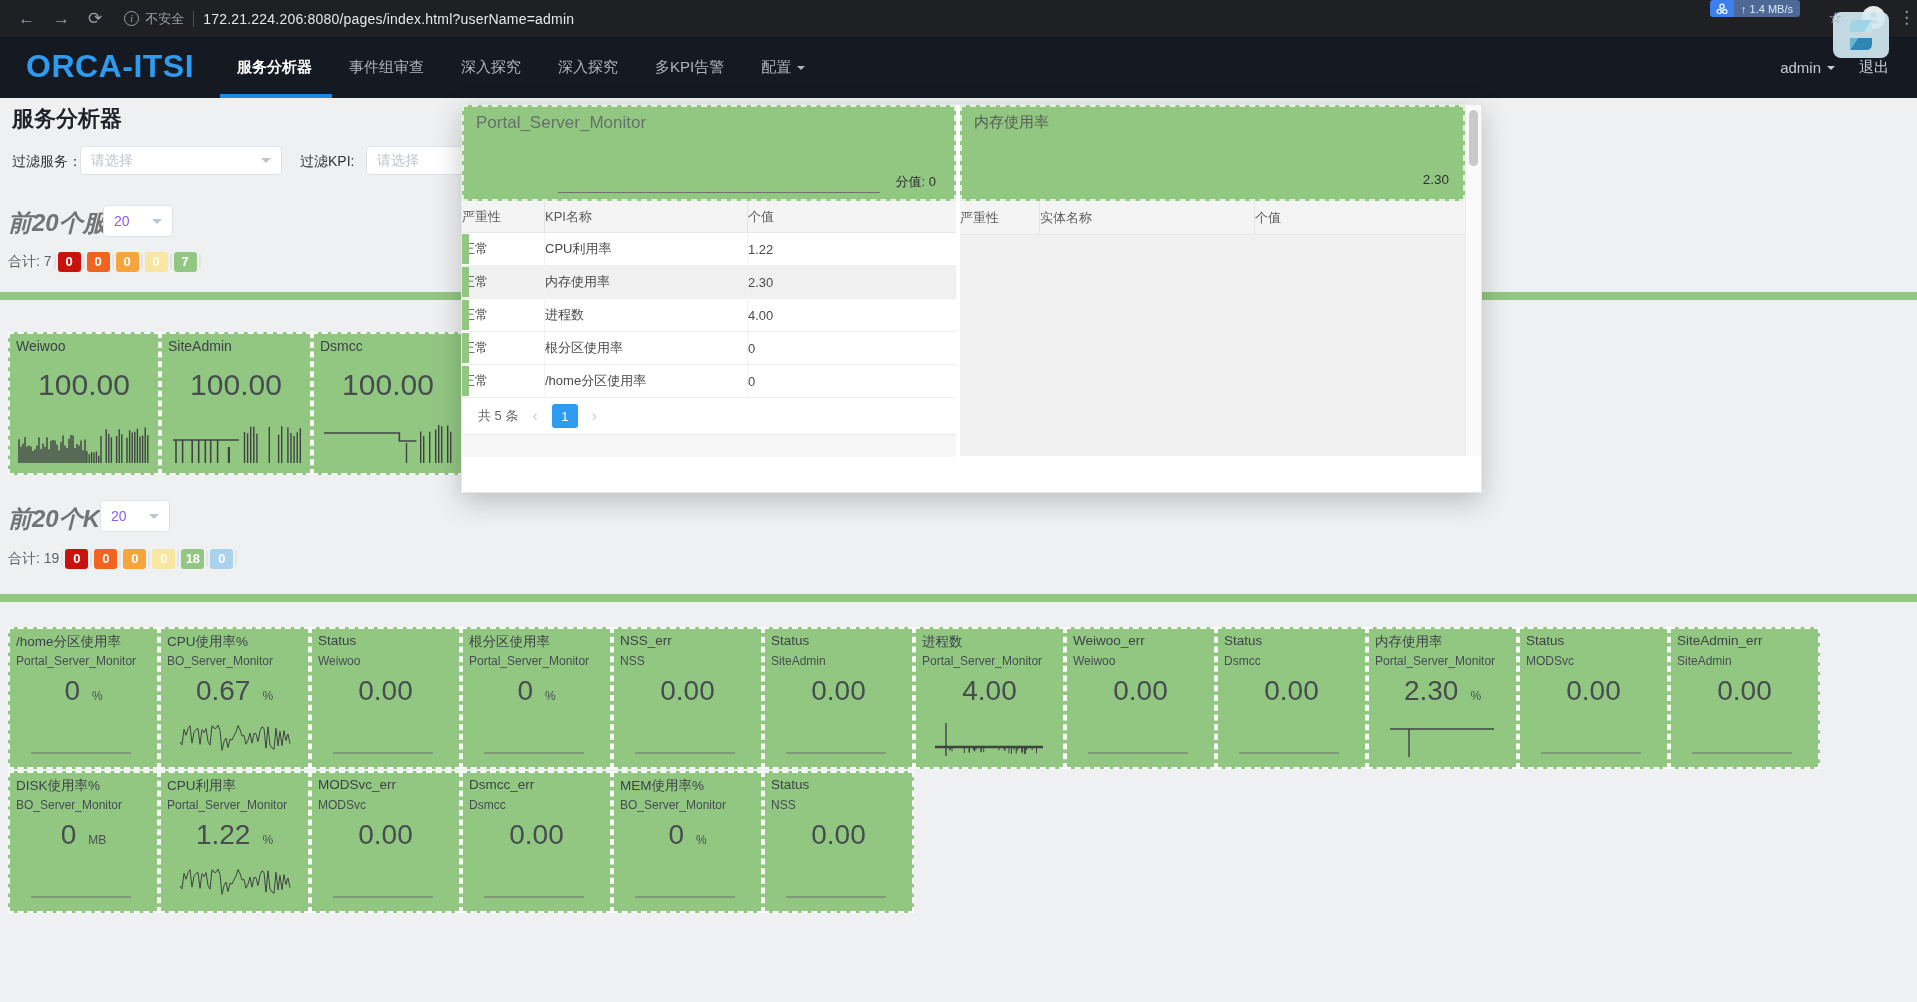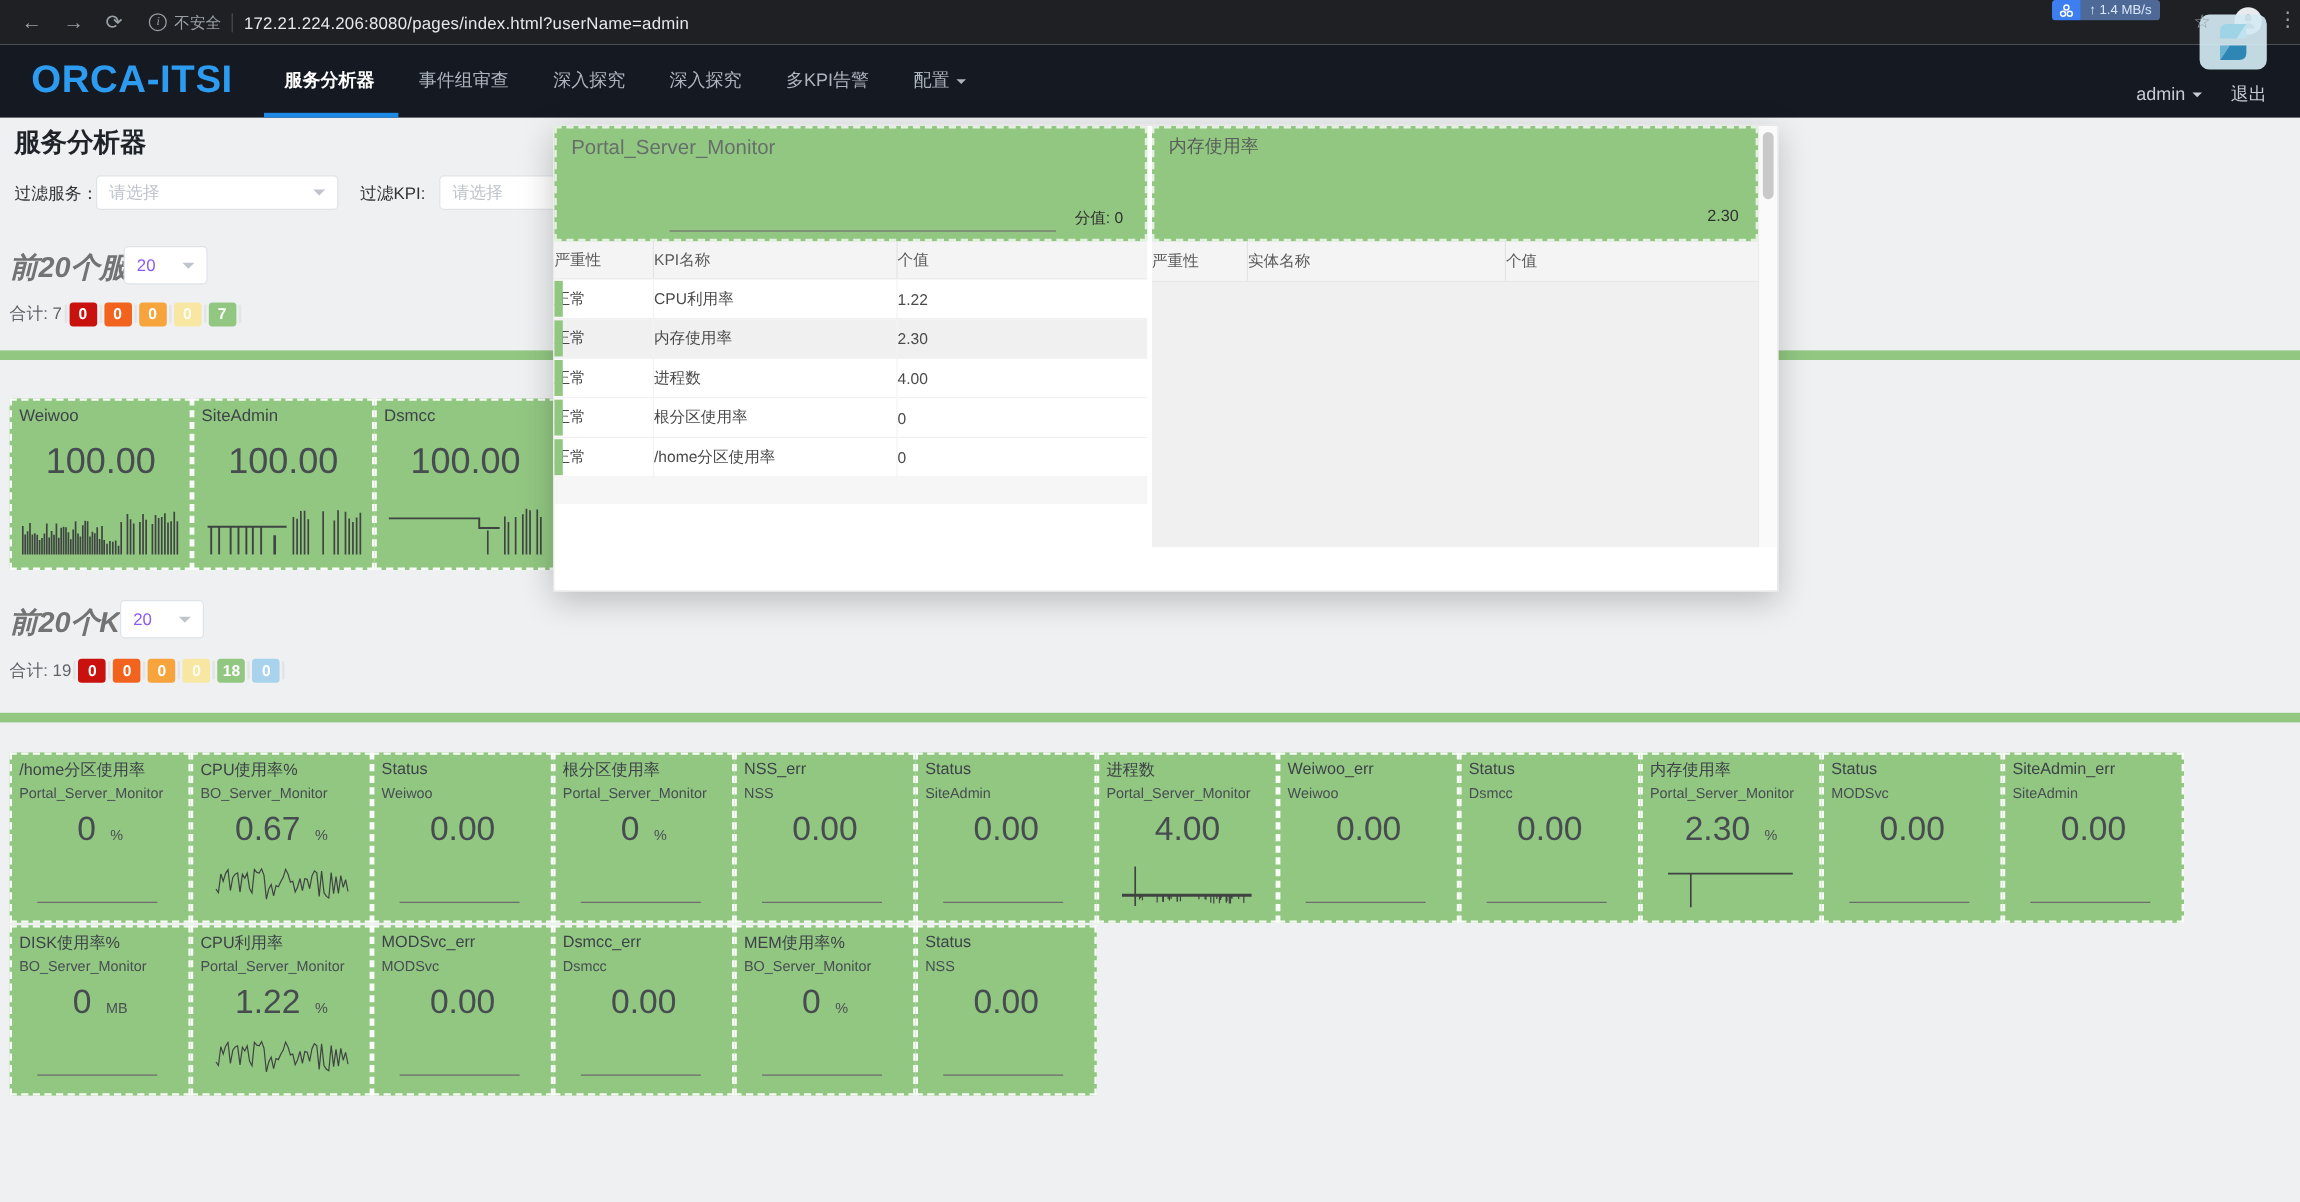--- a/index.html
+++ b/index.html
@@ -28,21 +28,21 @@
             background:rgba(210,233,242,.92); z-index:65; display:flex; align-items:center; justify-content:center; }
 
   
   .nav { position:absolute; top:37px; left:0; width:1917px; height:61px; background:#141922; z-index:40; }
   .logo { position:absolute; left:26px; top:11px; font-size:32px; font-weight:bold; color:#2d9bf0; letter-spacing:.5px; }
   .nav-items { position:absolute; left:237px; top:0; height:100%; display:flex; gap:37px; align-items:center;
                font-size:15px; color:#aeb4bd; }
   .nav-item { cursor:pointer; display:flex; align-items:center; gap:6px; }
   .nav-item.active { color:#fff; font-weight:bold; }
   .underline { position:absolute; left:220px; bottom:0; width:112px; height:4px; background:#1e88e5; }
-  .nav-right { position:absolute; right:28px; top:11px; height:100%; display:flex; gap:24px; align-items:center;
+  .nav-right { position:absolute; right:28px; top:0; height:100%; display:flex; gap:24px; align-items:center;
                color:#c7ccd4; font-size:15px; }
   .caret { width:0; height:0; border:4.5px solid transparent; border-top-color:currentColor; margin-top:5px; display:inline-block; }
 
   
   .page-title { position:absolute; left:12px; top:104px; font-size:22px; font-weight:bold; color:#1f2328; }
   .f-label { position:absolute; font-size:14px; color:#333; top:153px; }
   .sel { position:absolute; background:#fff; border:1px solid #dfe3e8; border-radius:4px; display:flex;
          align-items:center; justify-content:space-between; padding:0 10px; font-size:14px; color:#bfc4cc; cursor:pointer; }
   .sel .val { color:#8b5cf6; }
   .tri { width:0; height:0; border:5px solid transparent; border-top-color:#c0c4cc; margin-top:5px; }
@@ -597,20 +597,26 @@
             <span class="cell c2">根分区使用率</span>
             <span class="cell c3">0</span>
           </div>
           <div class="m-row">
             <span class="strip"></span>
             <span class="cell c1">正常</span>
             <span class="cell c2">/home分区使用率</span>
             <span class="cell c3">0</span>
           </div>
         </div>
+      <div class="m-pager">
+        <span>共 5 条</span>
+        <span class="pg-arrow">‹</span>
+        <span class="pg-cur">1</span>
+        <span class="pg-arrow">›</span>
+      </div>
       <div class="m-footer"></div>
     </div>
     <div class="m-right">
       <div class="m-green">
         <span class="m-kname">内存使用率</span>
         <span class="m-kval">2.30</span>
       </div>
       <div class="mr-head">
         <span class="cell r1">严重性</span>
         <span class="cell r2">实体名称</span>

